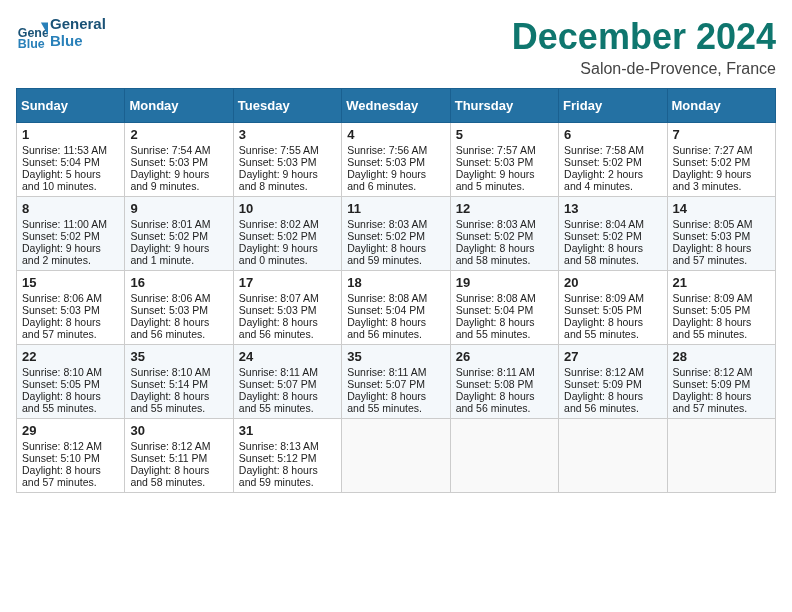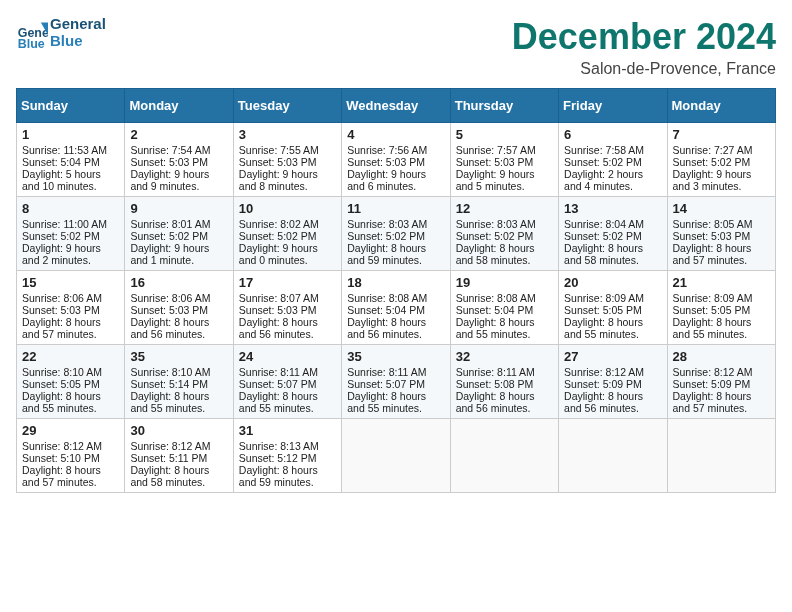--- a/index.html
+++ b/index.html
@@ -140,21 +140,21 @@
         <td><span class="day-number">18</span><span>Sunrise: 8:08 AM</span><br><span>Sunset: 5:04 PM</span><br><span>Daylight: 8 hours and 56 minutes.</span></td>
         <td><span class="day-number">19</span><span>Sunrise: 8:08 AM</span><br><span>Sunset: 5:04 PM</span><br><span>Daylight: 8 hours and 55 minutes.</span></td>
         <td><span class="day-number">20</span><span>Sunrise: 8:09 AM</span><br><span>Sunset: 5:05 PM</span><br><span>Daylight: 8 hours and 55 minutes.</span></td>
         <td><span class="day-number">21</span><span>Sunrise: 8:09 AM</span><br><span>Sunset: 5:05 PM</span><br><span>Daylight: 8 hours and 55 minutes.</span></td>
       </tr>
       <tr>
         <td><span class="day-number">22</span><span>Sunrise: 8:10 AM</span><br><span>Sunset: 5:05 PM</span><br><span>Daylight: 8 hours and 55 minutes.</span></td>
         <td><span class="day-number">35</span><span>Sunrise: 8:10 AM</span><br><span>Sunset: 5:14 PM</span><br><span>Daylight: 8 hours and 55 minutes.</span></td>
         <td><span class="day-number">24</span><span>Sunrise: 8:11 AM</span><br><span>Sunset: 5:07 PM</span><br><span>Daylight: 8 hours and 55 minutes.</span></td>
         <td><span class="day-number">35</span><span>Sunrise: 8:11 AM</span><br><span>Sunset: 5:07 PM</span><br><span>Daylight: 8 hours and 55 minutes.</span></td>
-        <td><span class="day-number">32</span><span>Sunrise: 8:11 AM</span><br><span>Sunset: 5:08 PM</span><br><span>Daylight: 8 hours and 56 minutes.</span></td>
+        <td><span class="day-number">26</span><span>Sunrise: 8:11 AM</span><br><span>Sunset: 5:08 PM</span><br><span>Daylight: 8 hours and 56 minutes.</span></td>
         <td><span class="day-number">27</span><span>Sunrise: 8:12 AM</span><br><span>Sunset: 5:09 PM</span><br><span>Daylight: 8 hours and 56 minutes.</span></td>
         <td><span class="day-number">28</span><span>Sunrise: 8:12 AM</span><br><span>Sunset: 5:09 PM</span><br><span>Daylight: 8 hours and 57 minutes.</span></td>
       </tr>
       <tr>
         <td><span class="day-number">29</span><span>Sunrise: 8:12 AM</span><br><span>Sunset: 5:10 PM</span><br><span>Daylight: 8 hours and 57 minutes.</span></td>
         <td><span class="day-number">30</span><span>Sunrise: 8:12 AM</span><br><span>Sunset: 5:11 PM</span><br><span>Daylight: 8 hours and 58 minutes.</span></td>
         <td><span class="day-number">31</span><span>Sunrise: 8:13 AM</span><br><span>Sunset: 5:12 PM</span><br><span>Daylight: 8 hours and 59 minutes.</span></td>
         <td class="day-cell-empty"></td>
         <td class="day-cell-empty"></td>
         <td class="day-cell-empty"></td>

